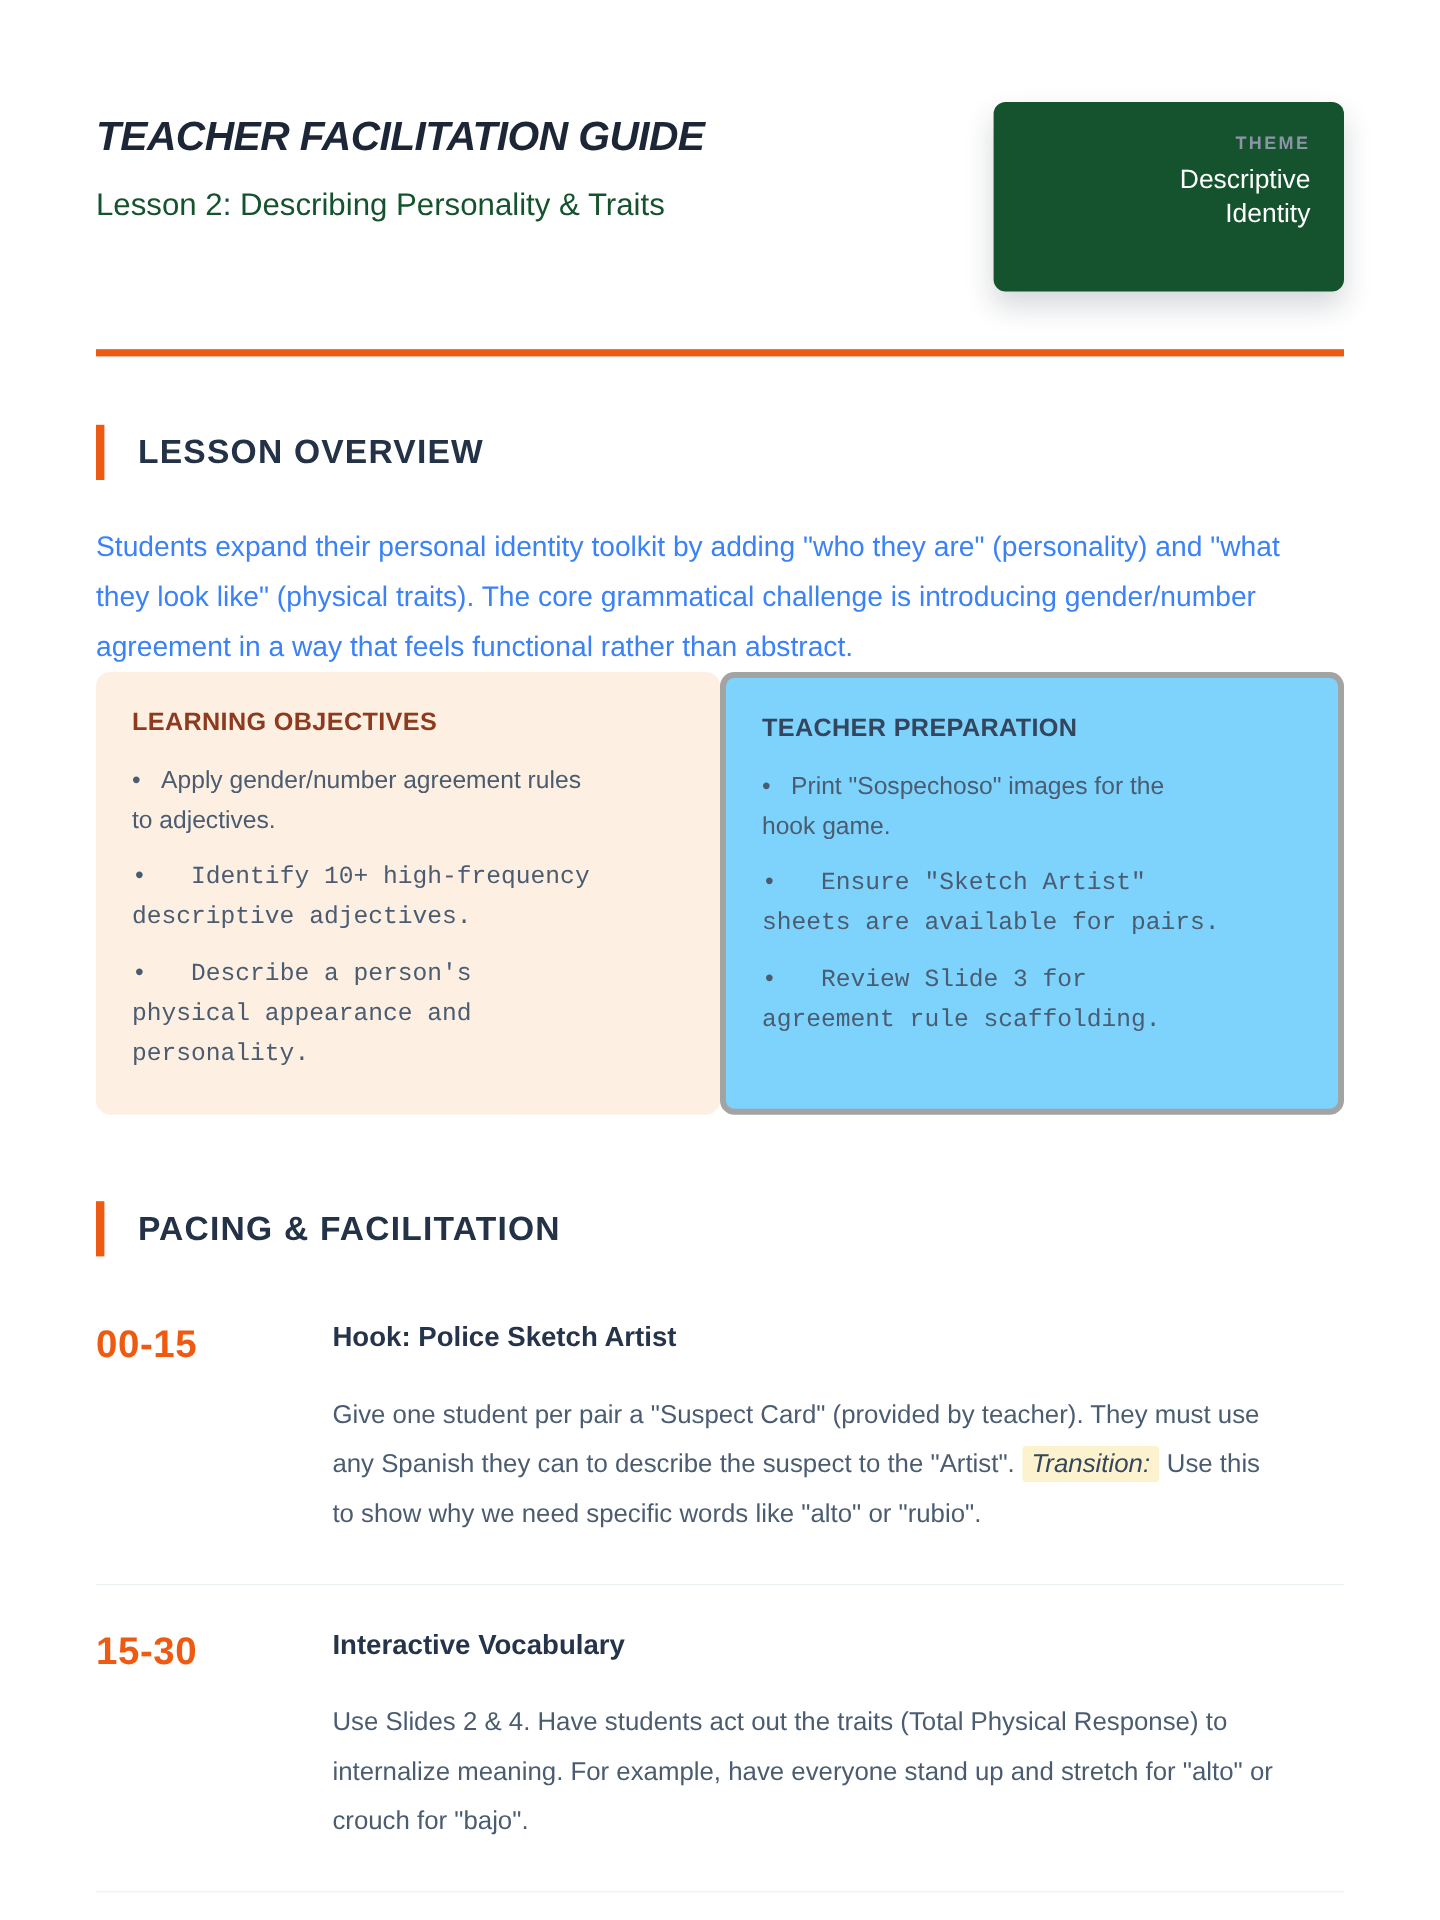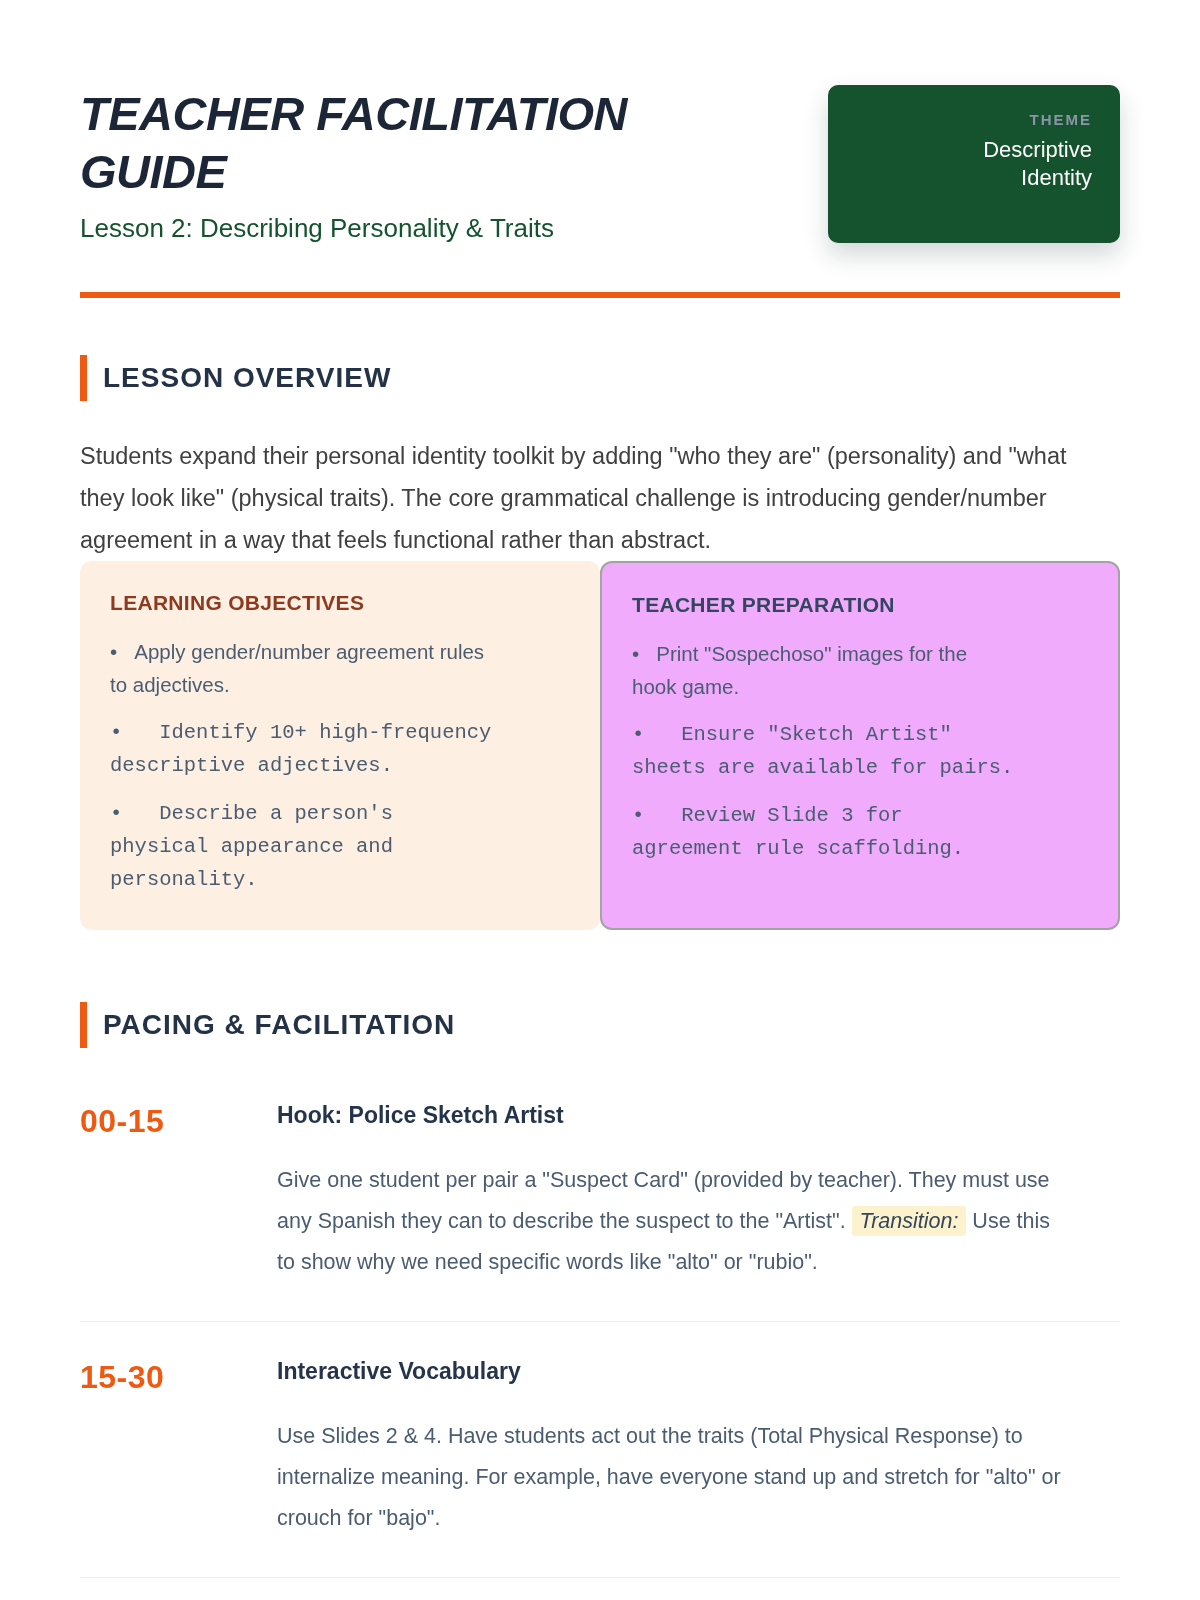--- a/index.html
+++ b/index.html
@@ -20,21 +20,21 @@
   .header-row {
     display: flex;
     justify-content: space-between;
     align-items: flex-start;
   }
   .title-block { max-width: 700px; }
   .doc-title {
     font-family: "Liberation Sans", sans-serif;
     font-style: italic;
     font-weight: 800;
-    font-size: 47px;
+    font-size: 34px;
     line-height: 58px;
     letter-spacing: -0.5px;
     color: #1c2637;
     max-width: 660px;
     text-transform: uppercase;
   }
   .doc-subtitle {
     margin-top: 12px;
     font-size: 26px;
     font-weight: 400;
@@ -71,21 +71,21 @@
     margin-top: 48px;
     height: 6px;
     background: #ee5a11;
     border: none;
   }
 
   
   .section-heading {
     display: flex;
     align-items: center;
-    gap: 16px;
+    gap: 28px;
   }
   .section-heading .accent-bar {
     width: 7px;
     height: 46px;
     background: #ee5a11;
     flex: 0 0 auto;
   }
   .section-heading .heading-text {
     font-size: 28px;
     font-weight: 800;
@@ -94,35 +94,35 @@
   }
   .overview-heading { margin-top: 57px; }
   .pacing-heading { margin-top: 72px; }
 
   
   .overview-paragraph {
     margin-top: 34px;
     max-width: 1000px;
     font-size: 23.5px;
     line-height: 42px;
-    color: #404040;
+    color: #3b82f6;
   }
 
   
   .boxes-row {
     display: grid;
     grid-template-columns: 1fr 1fr;
   }
   .info-box {
     border-radius: 12px;
     padding: 30px 30px 34px 30px;
     min-height: 306px;
   }
   .objectives-box { background: #fdf0e3; }
-  .preparation-box { background: #f0abfc; border: 2px solid #a3a3a3; }
+  .preparation-box { background: #7dd3fc; border: 5px solid #a3a3a3; }
   .box-title {
     font-size: 21px;
     font-weight: 800;
     letter-spacing: 0.3px;
   }
   .objectives-box .box-title { color: #8e3a1f; }
   .preparation-box .box-title { color: #33465e; }
   .box-list {
     margin-top: 20px;
     list-style: none;

